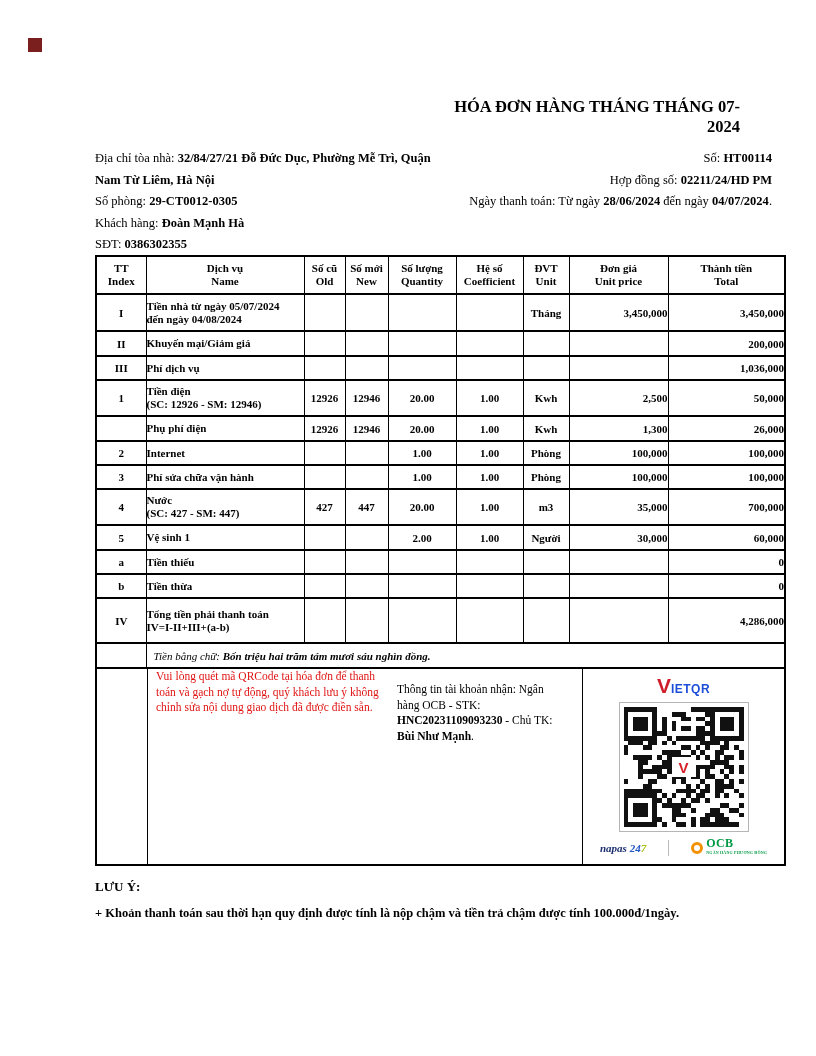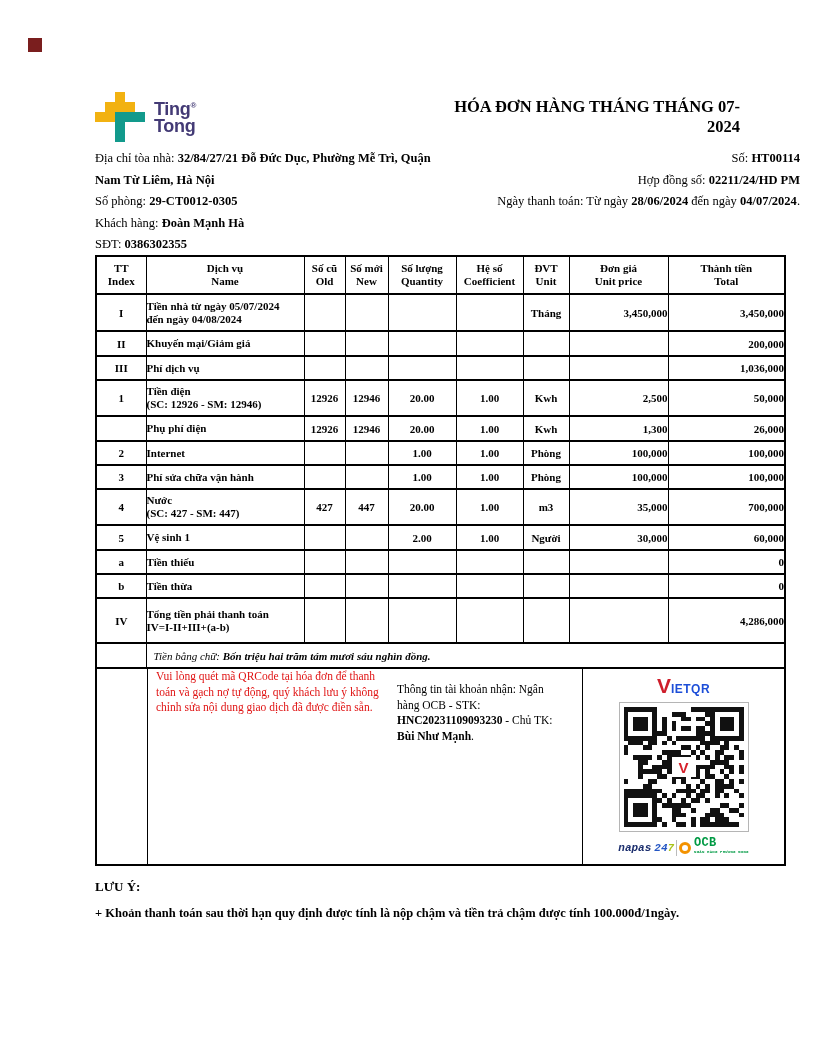--- a/index.html
+++ b/index.html
@@ -14,21 +14,21 @@
   .sq.y{background:#f2b211;}
   .sq.t{background:#129a8c;}
   .logo-text{font-family:"Liberation Sans",sans-serif;font-weight:bold;font-size:18px;
              line-height:16.5px;color:#433a75;letter-spacing:-.3px;margin-top:6px;}
   .logo-text .reg{font-size:8px;vertical-align:super;}
 
   
   .title{position:absolute;right:76px;top:97px;width:288px;margin:0;text-align:right;
          font-size:16.5px;line-height:19.5px;font-weight:bold;}
   .meta-left{position:absolute;left:95px;top:148px;width:345px;font-size:12.5px;line-height:21.5px;}
-  .meta-right{position:absolute;right:16px;top:148px;text-align:right;font-size:12.5px;line-height:21.5px;}
+  .meta-right{position:absolute;right:44px;top:148px;text-align:right;font-size:12.5px;line-height:21.5px;}
   .meta-left p,.meta-right p{margin:0;}
 
   
   table.invoice{position:absolute;left:95px;top:255px;width:689px;border-collapse:collapse;
                 border:2px solid #000;table-layout:fixed;font-size:11px;}
   table.invoice th,table.invoice td{border:1px solid #000;border-top-width:2px;border-bottom-width:2px;
                 font-weight:bold;vertical-align:middle;padding:0;}
   table.invoice th{text-align:center;line-height:13.5px;}
   thead tr{height:38px;}
   td.c{text-align:center;}
@@ -58,22 +58,22 @@
   .vq-v{color:#ce1e2b;font-size:21px;}
   .vq-iet,.vq-qr{color:#1d4ed8;font-size:12px;letter-spacing:.5px;text-align:center;}
   .qr-box{position:relative;width:130px;height:130px;margin:3px auto 0;border:1px solid #b5b5b5;
           box-sizing:border-box;padding:4px;background:#fff;}
   .qr-grid{display:grid;grid-template-rows:repeat(25,1fr);grid-template-columns:repeat(25,1fr);
            width:120px;height:120px;}
   .qr-grid .m{background:#111;}
   .qr-v{position:absolute;left:50%;top:50%;transform:translate(-50%,-50%);width:24px;height:20px;
         background:#fff;display:flex;align-items:center;justify-content:center;
         color:#d6212b;font-family:"Liberation Sans",sans-serif;font-weight:bold;font-size:15px;}
-  .brands{display:flex;align-items:center;justify-content:center;gap:2px;margin-top:7px;
-          font-family:Liberation Mono, monospace;}
+  .brands{display:flex;align-items:center;justify-content:center;gap:22px;margin-top:7px;
+          font-family:Liberation Serif, serif;}
   .napas{font-style:italic;font-weight:bold;font-size:11px;color:#1c2f6e;}
   .napas .n24{color:#2456c4;margin-left:3px;}
   .napas .n7{color:#a8c318;}
   .brand-div{width:1px;height:16px;background:#bbb;}
   .ocb{display:flex;align-items:center;gap:3px;}
   .ocb-dot{width:6px;height:6px;border:3px solid #f39200;border-radius:50%;background:#fff;}
   .ocb-txt{text-align:left;line-height:9px;}
   .ocb-txt b{color:#009a44;font-size:12px;letter-spacing:.3px;}
   .ocb-txt small{display:block;color:#009a44;font-size:4px;letter-spacing:.2px;}
 
@@ -82,39 +82,20 @@
   .footer .head{font-size:13px;font-weight:bold;margin:0;}
   .footer .note{font-size:12.5px;font-weight:bold;margin:11px 0 0 0;}
 </style>
 </head>
 <body>
 
 <div class="page">
 
   <div class="corner-mark"></div>
 
-  <div class="logo">
-    <div class="logo-icon">
-      <div class="sq y" style="grid-area:1/3"></div>
-      <div class="sq y" style="grid-area:2/2"></div>
-      <div class="sq y" style="grid-area:2/3"></div>
-      <div class="sq y" style="grid-area:2/4"></div>
-      <div class="sq y" style="grid-area:3/1"></div>
-      <div class="sq y" style="grid-area:3/2"></div>
-      <div class="sq t" style="grid-area:3/3"></div>
-      <div class="sq t" style="grid-area:3/4"></div>
-      <div class="sq t" style="grid-area:3/5"></div>
-      <div class="sq t" style="grid-area:4/3"></div>
-      <div class="sq t" style="grid-area:5/3"></div>
-    </div>
-    <div class="logo-text">
-      <div><span>Ting</span><span class="reg">®</span></div>
-      <div>Tong</div>
-    </div>
-  </div>
 
   <h1 class="title">HÓA ĐƠN HÀNG THÁNG THÁNG 07-2024</h1>
 
   <div class="meta-left">
     <p><span>Địa chỉ tòa nhà: </span><b>32/84/27/21 Đỗ Đức Dục, Phường Mễ Trì, Quận Nam Từ Liêm, Hà Nội</b></p>
     <p><span>Số phòng: </span><b>29-CT0012-0305</b></p>
     <p><span>Khách hàng: </span><b>Đoàn Mạnh Hà</b></p>
     <p><span>SĐT: </span><b>0386302355</b></p>
   </div>
 

